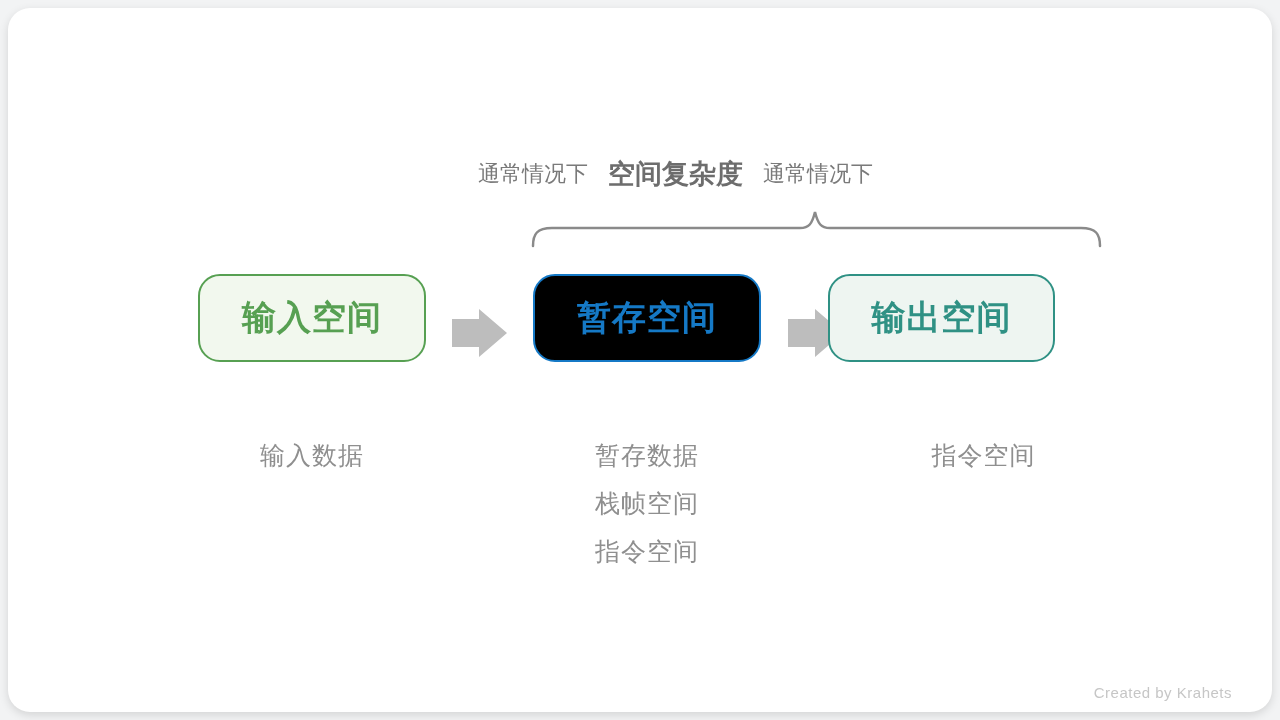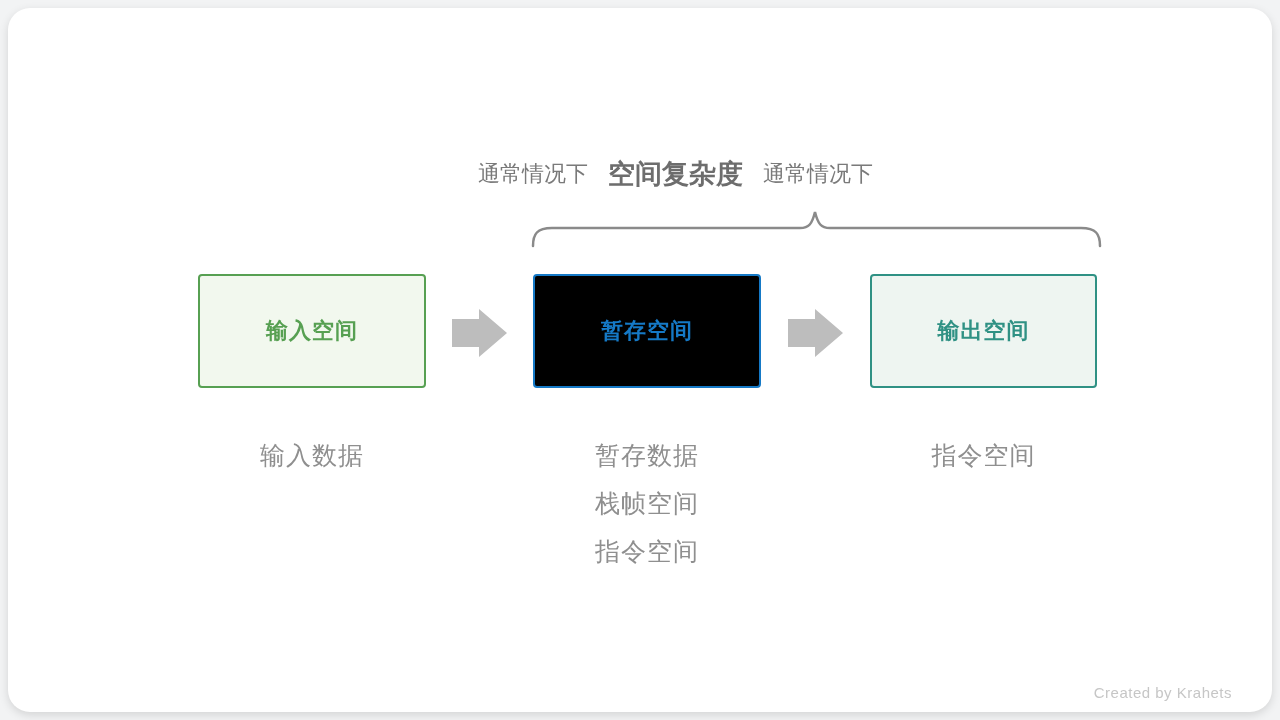--- a/index.html
+++ b/index.html
@@ -37,34 +37,34 @@
   }
   .overlay {
     position: absolute;
     left: 0; top: 0;
     width: 1280px; height: 720px;
     pointer-events: none;
   }
   .node {
     position: absolute;
     top: 266px;
-    height: 114px;
+    height: 88px;
     box-sizing: border-box;
-    border-radius: 4px;
+    border-radius: 22px;
     border: 2.5px solid;
     display: flex;
     align-items: center;
     justify-content: center;
-    font-size: 22px;
+    font-size: 34px;
     font-weight: bold;
     letter-spacing: 1px;
   }
   .node-input  { left: 190px; width: 228px; border-color: #57a052; background: #f2f8ee; color: #57a052; }
   .node-temp   { left: 525px; width: 228px; border-color: #1579c6; background: #000000; color: #1579c6; }
-  .node-output { left: 862px; width: 227px; border-color: #2f9184; background: #eef5f1; color: #2f9184; }
+  .node-output { left: 820px; width: 227px; border-color: #2f9184; background: #eef5f1; color: #2f9184; }
   .sublabels {
     position: absolute;
     top: 423px;
     text-align: center;
     color: #8f8f8f;
     font-size: 25px;
     line-height: 48px;
     letter-spacing: 1px;
   }
   .sub-input  { left: 190px; width: 228px; }

